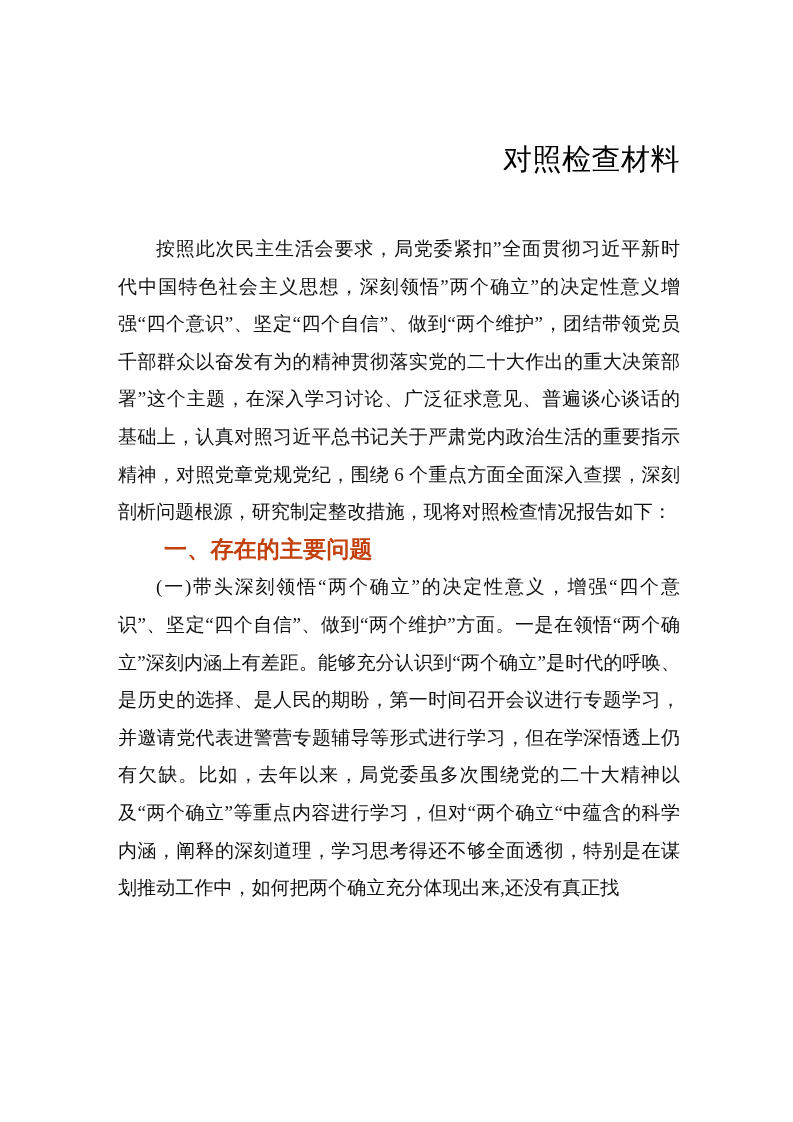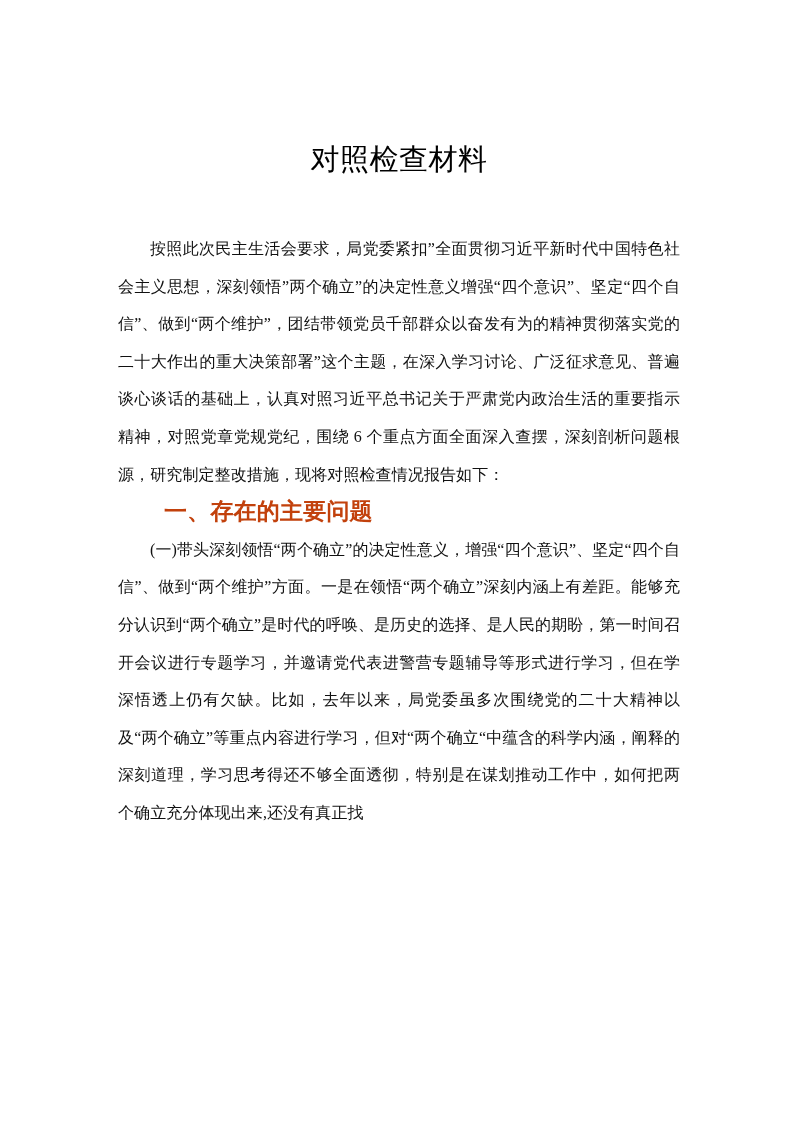--- a/index.html
+++ b/index.html
@@ -41,29 +41,29 @@
     line-height: 52px;
     text-align: center;
     letter-spacing: 0.5px;
     color: #000000;
     padding-top: 133px;
   }
   .doc-title .tline {
     display: block;
   }
   .doc-title .tline-2 {
-    text-align: center;
+    text-align: right;
   }
 
   
   .para {
     margin: 0;
     padding: 0;
     font-family: "Liberation Serif", "DejaVu Serif", serif;
-    font-size: 16px;
+    font-size: 19px;
     line-height: 37.6px;
     text-align: justify;
     text-justify: inter-ideograph;
     text-indent: 2em;
     color: #111111;
     letter-spacing: 0.1px;
   }
 
   .para-first {
     margin-top: 45px;

